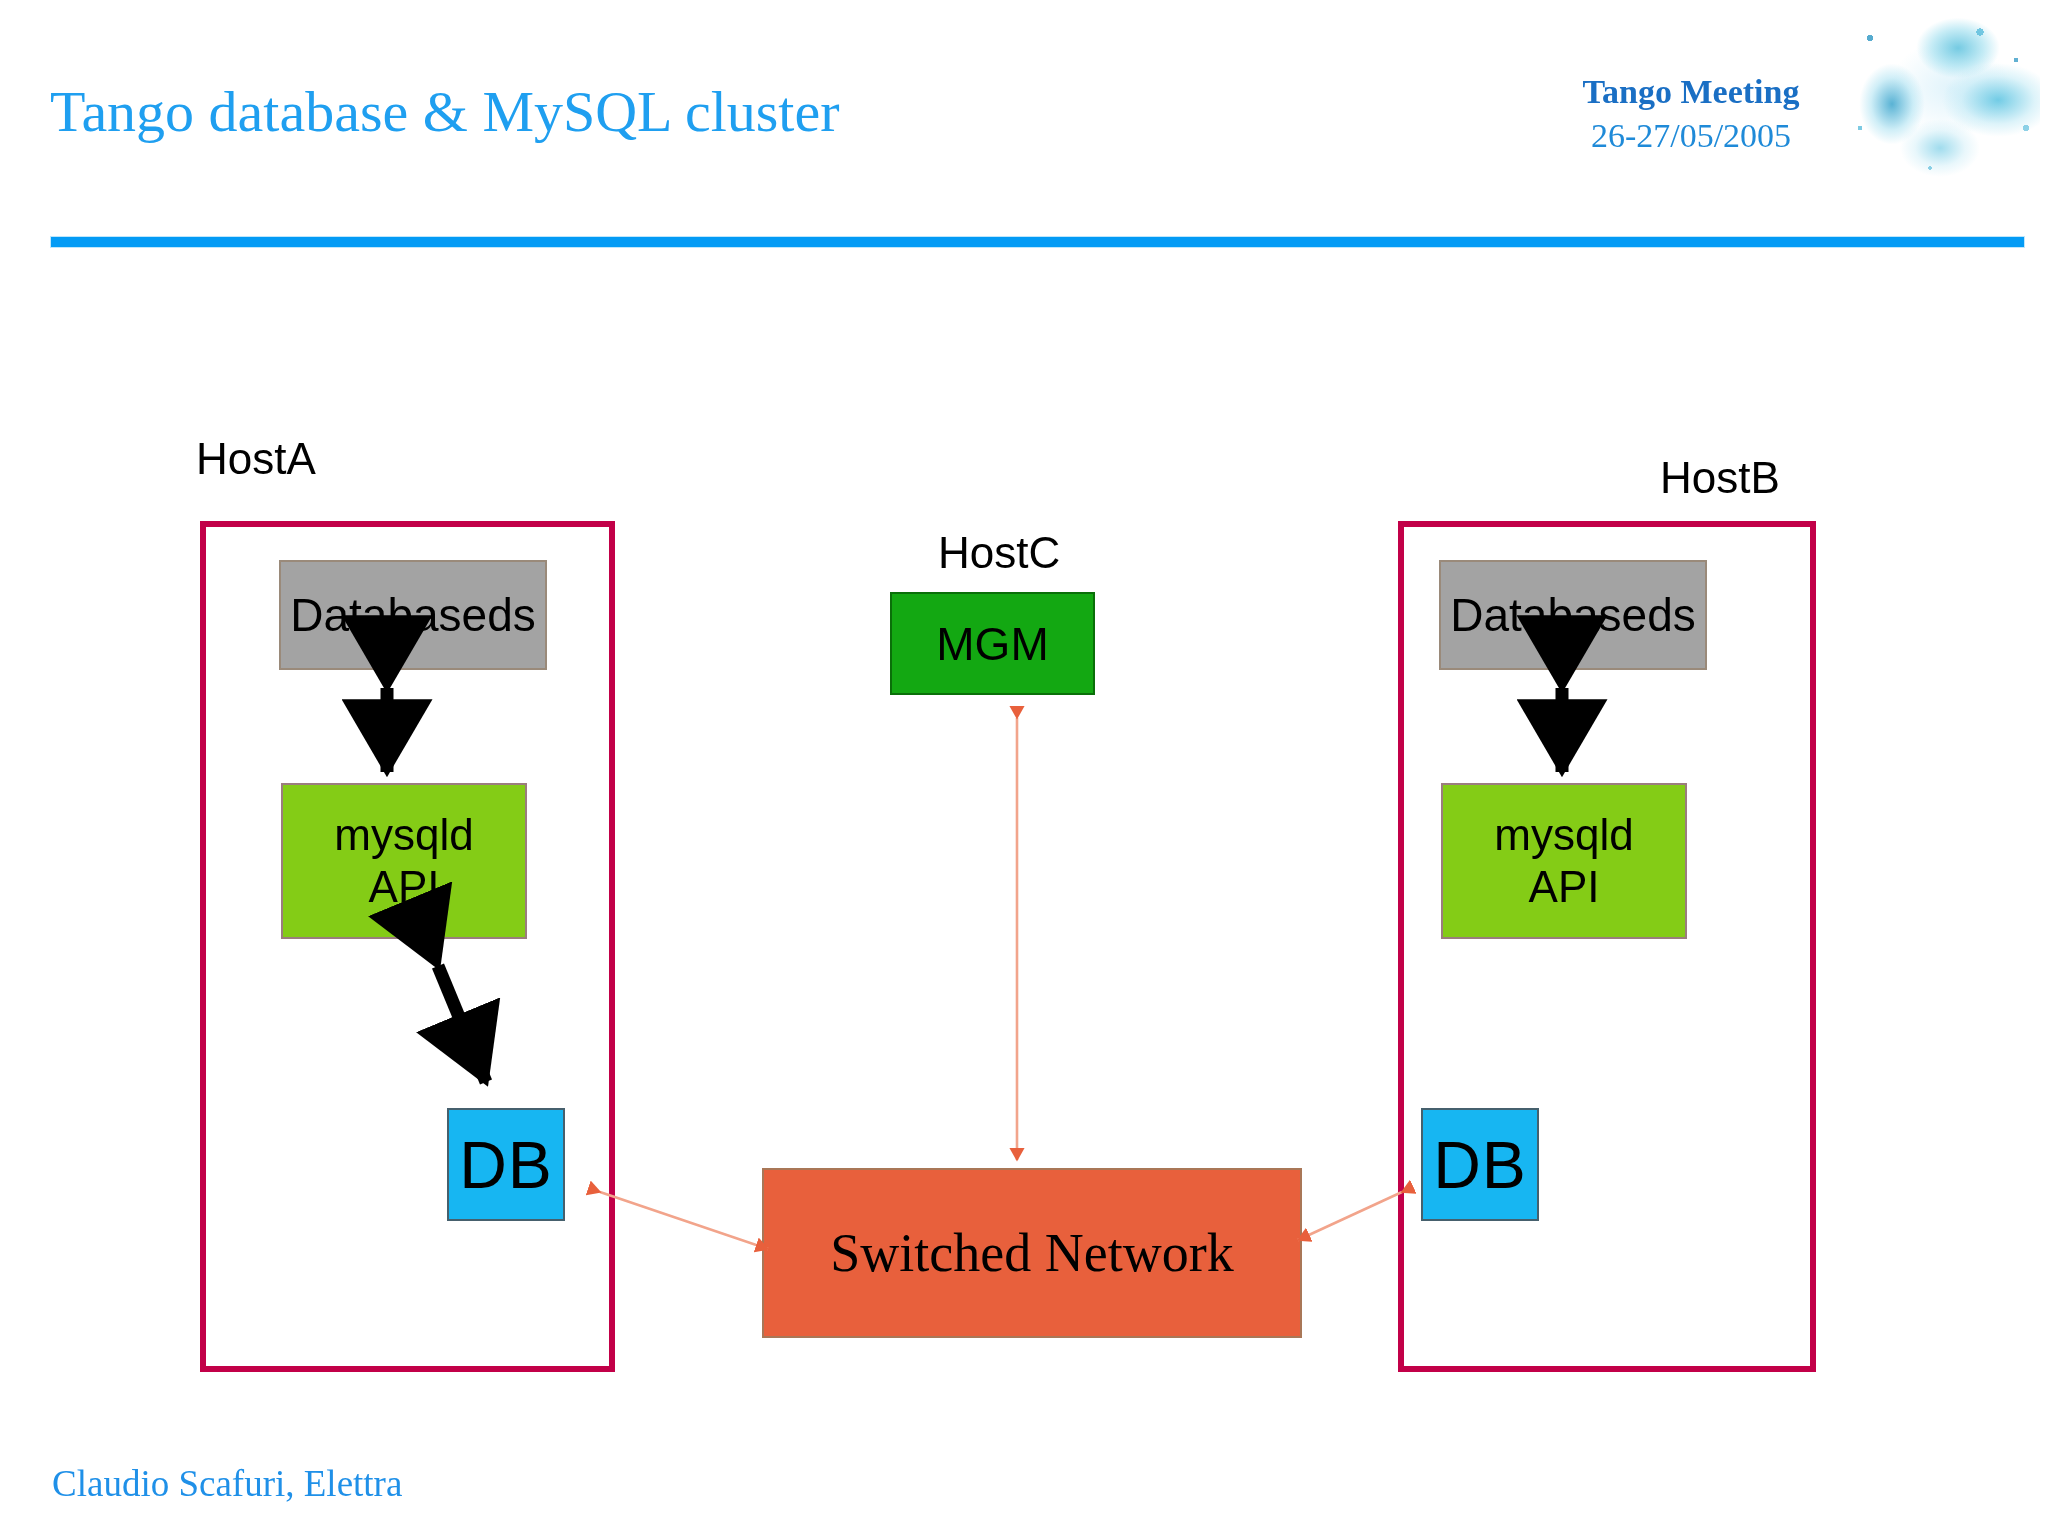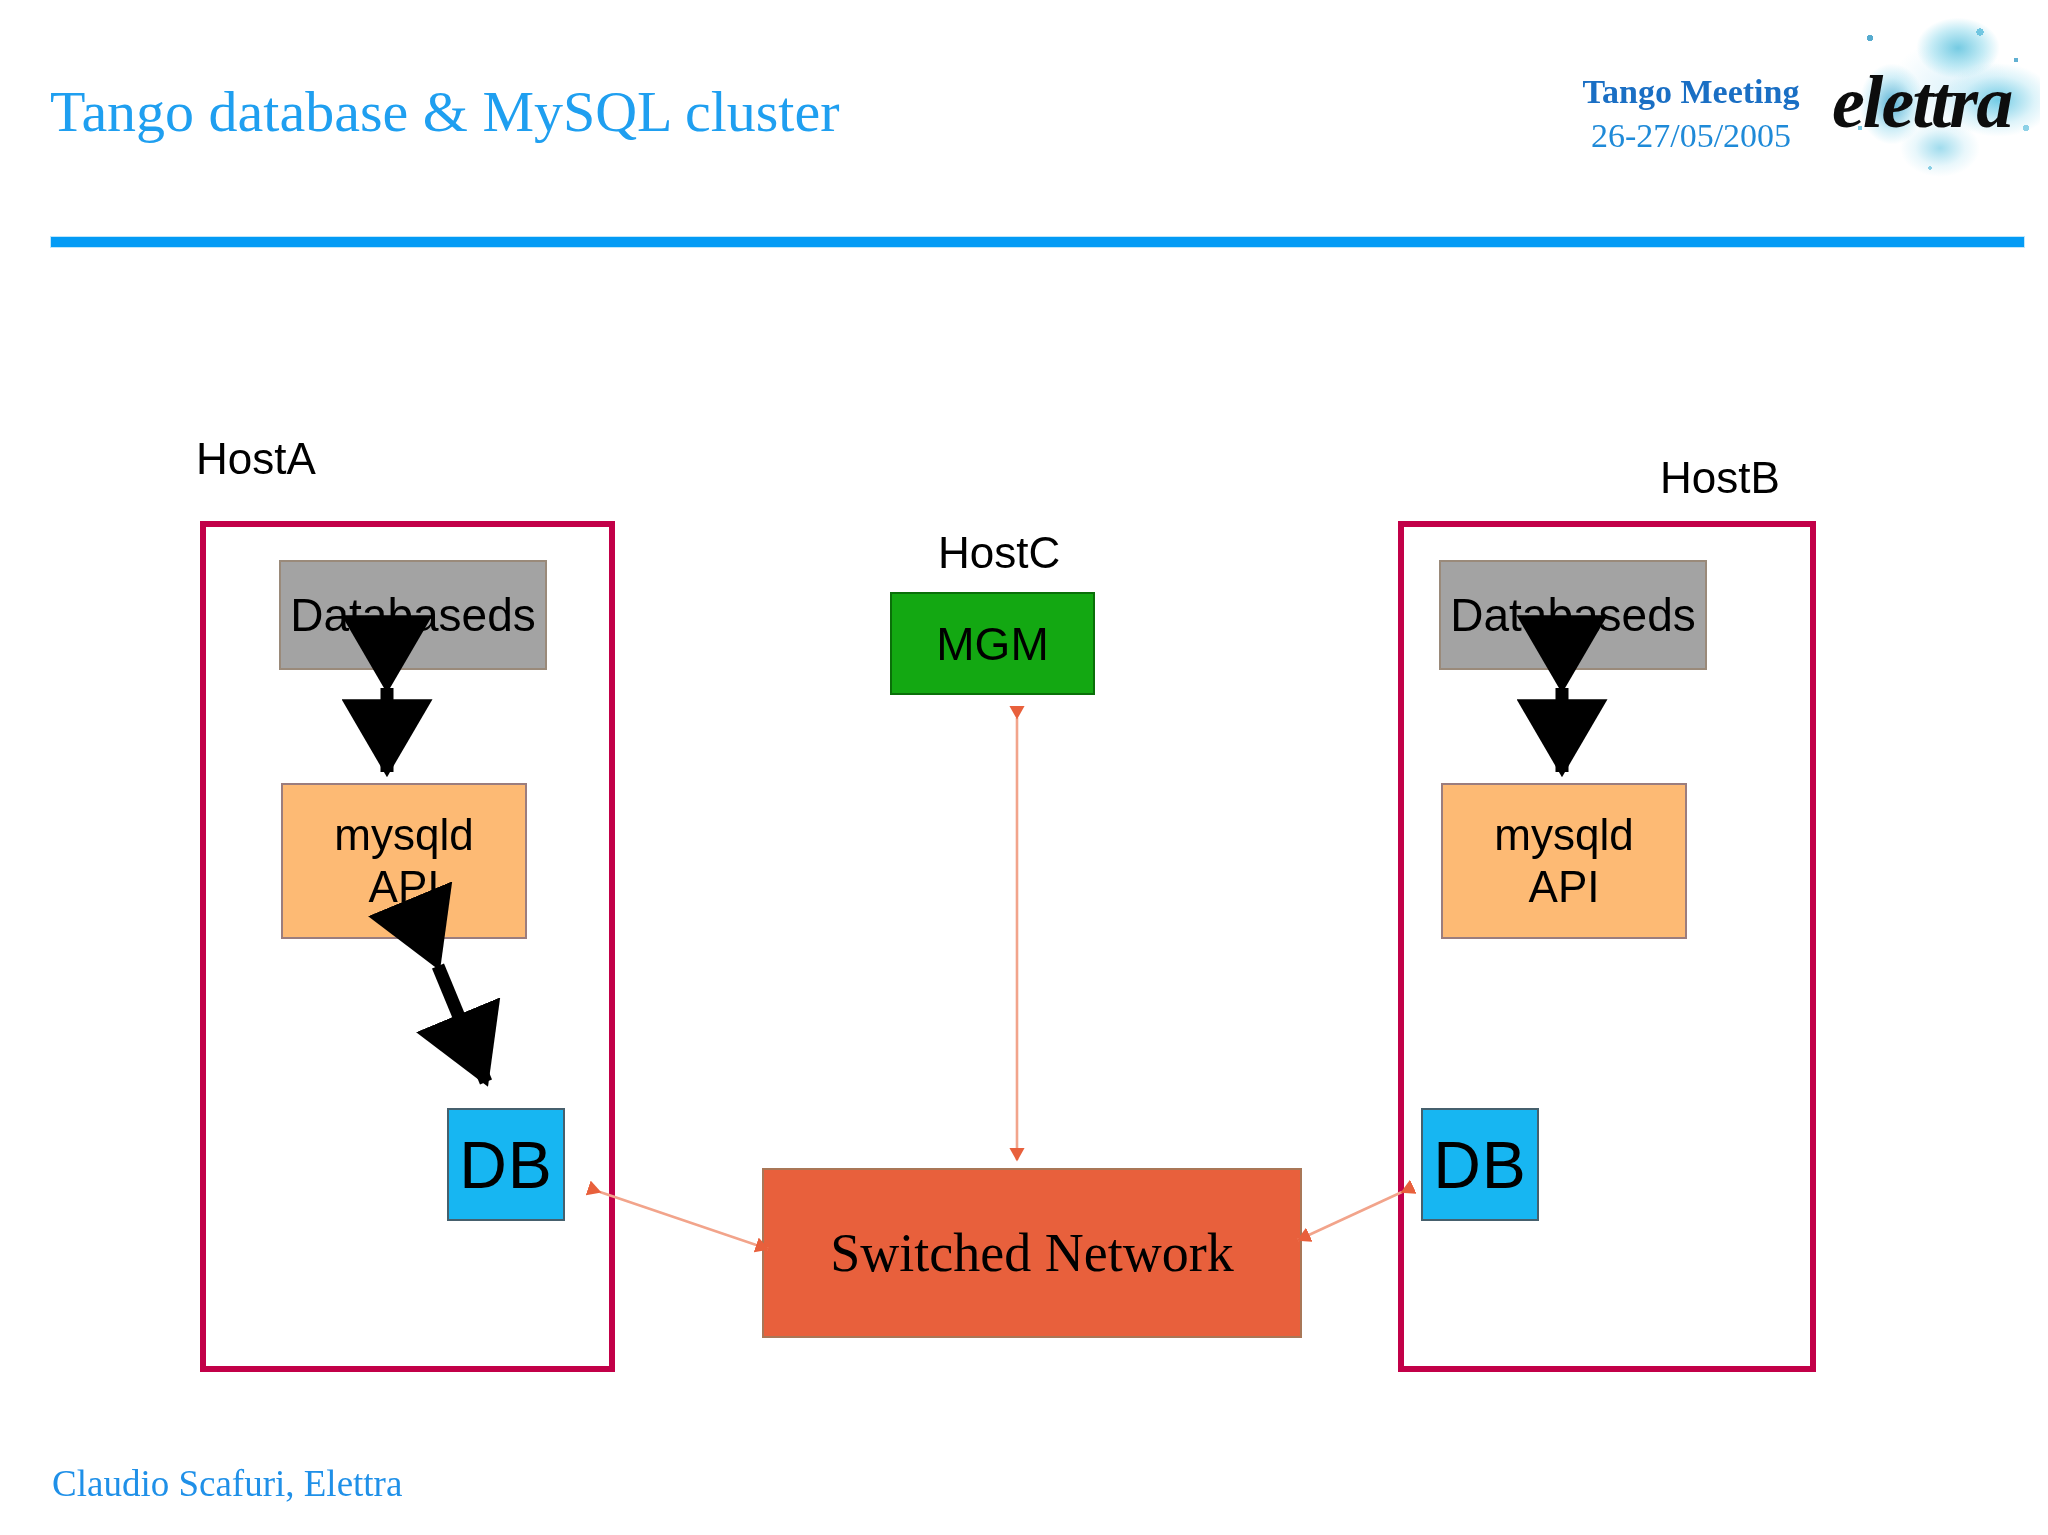--- a/index.html
+++ b/index.html
@@ -136,21 +136,21 @@
     font-family: "Liberation Sans", sans-serif;
     color: #000000;
     text-align: center;
   }
   .node-dbds {
     background: #a3a3a3;
     border: 2px solid #9a8a7a;
     font-size: 46px;
   }
   .node-mysqld {
-    background: #fdba74;
+    background: #84cc16;
     border: 2px solid #9b7d7e;
     font-size: 44px;
     gap: 2px;
   }
   .node-db {
     background: #17b6f2;
     border: 2px solid #46606d;
     font-size: 66px;
     letter-spacing: 1px;
   }
@@ -192,21 +192,20 @@
 
   <div class="hdr-title">Tango database &amp; MySQL cluster</div>
 
   <div class="hdr-meeting">
     <span class="ln1">Tango Meeting</span>
     <span class="ln2">26-27/05/2005</span>
   </div>
 
   <div class="logo">
     <div class="splash"></div>
-    <div class="word">elettra</div>
   </div>
 
   <div class="hdr-rule"></div>
 
 
   <div class="host-label" style="left:196px; top:434px;">HostA</div>
   <div class="host-box" style="left:200px; top:521px; width:415px; height:851px;"></div>
 
   <div class="node node-dbds" style="left:279px; top:560px; width:268px; height:110px;">
     <span>Databaseds</span>

